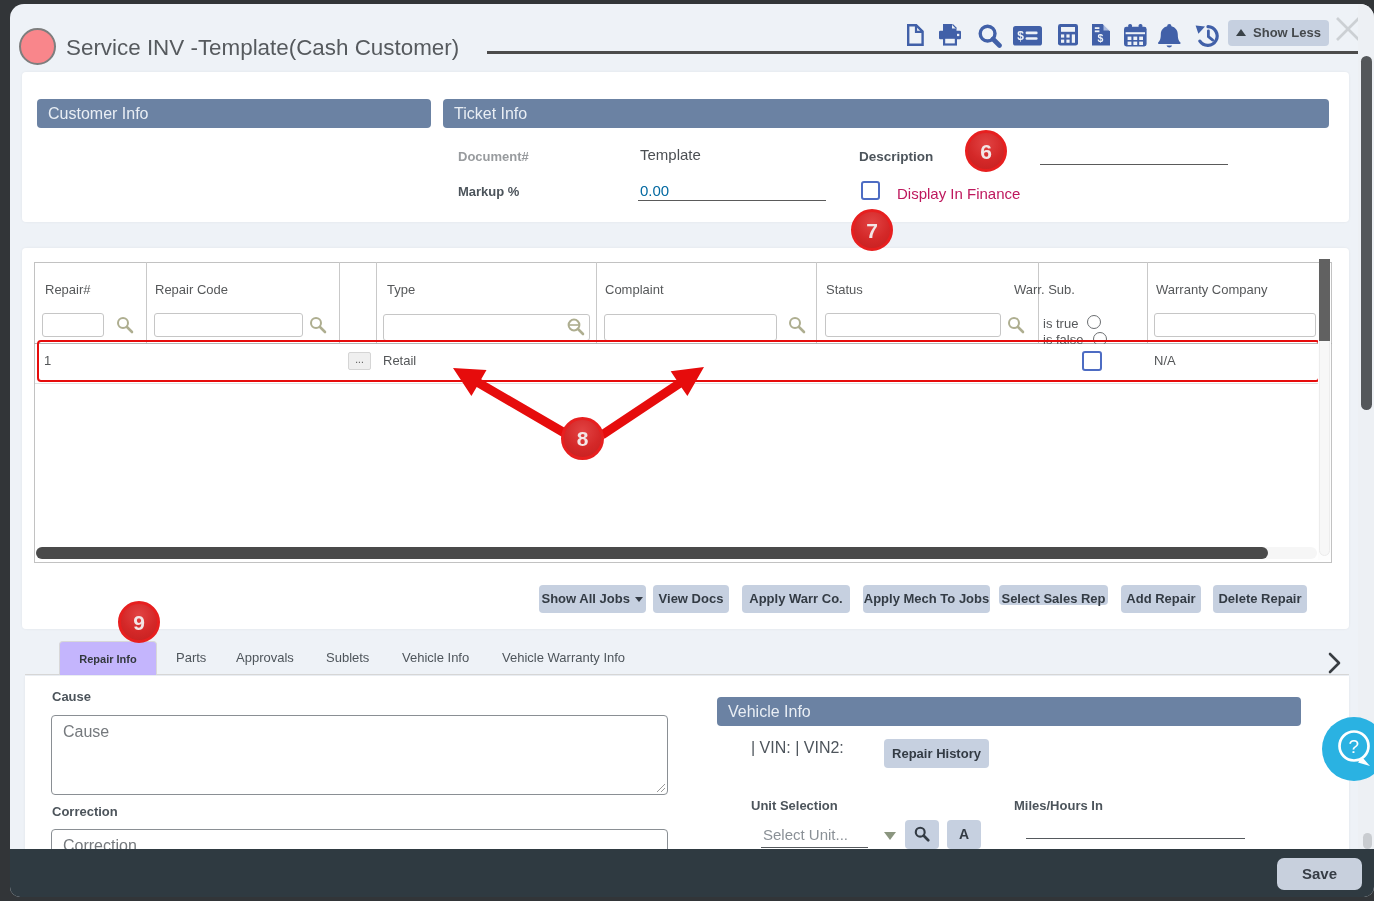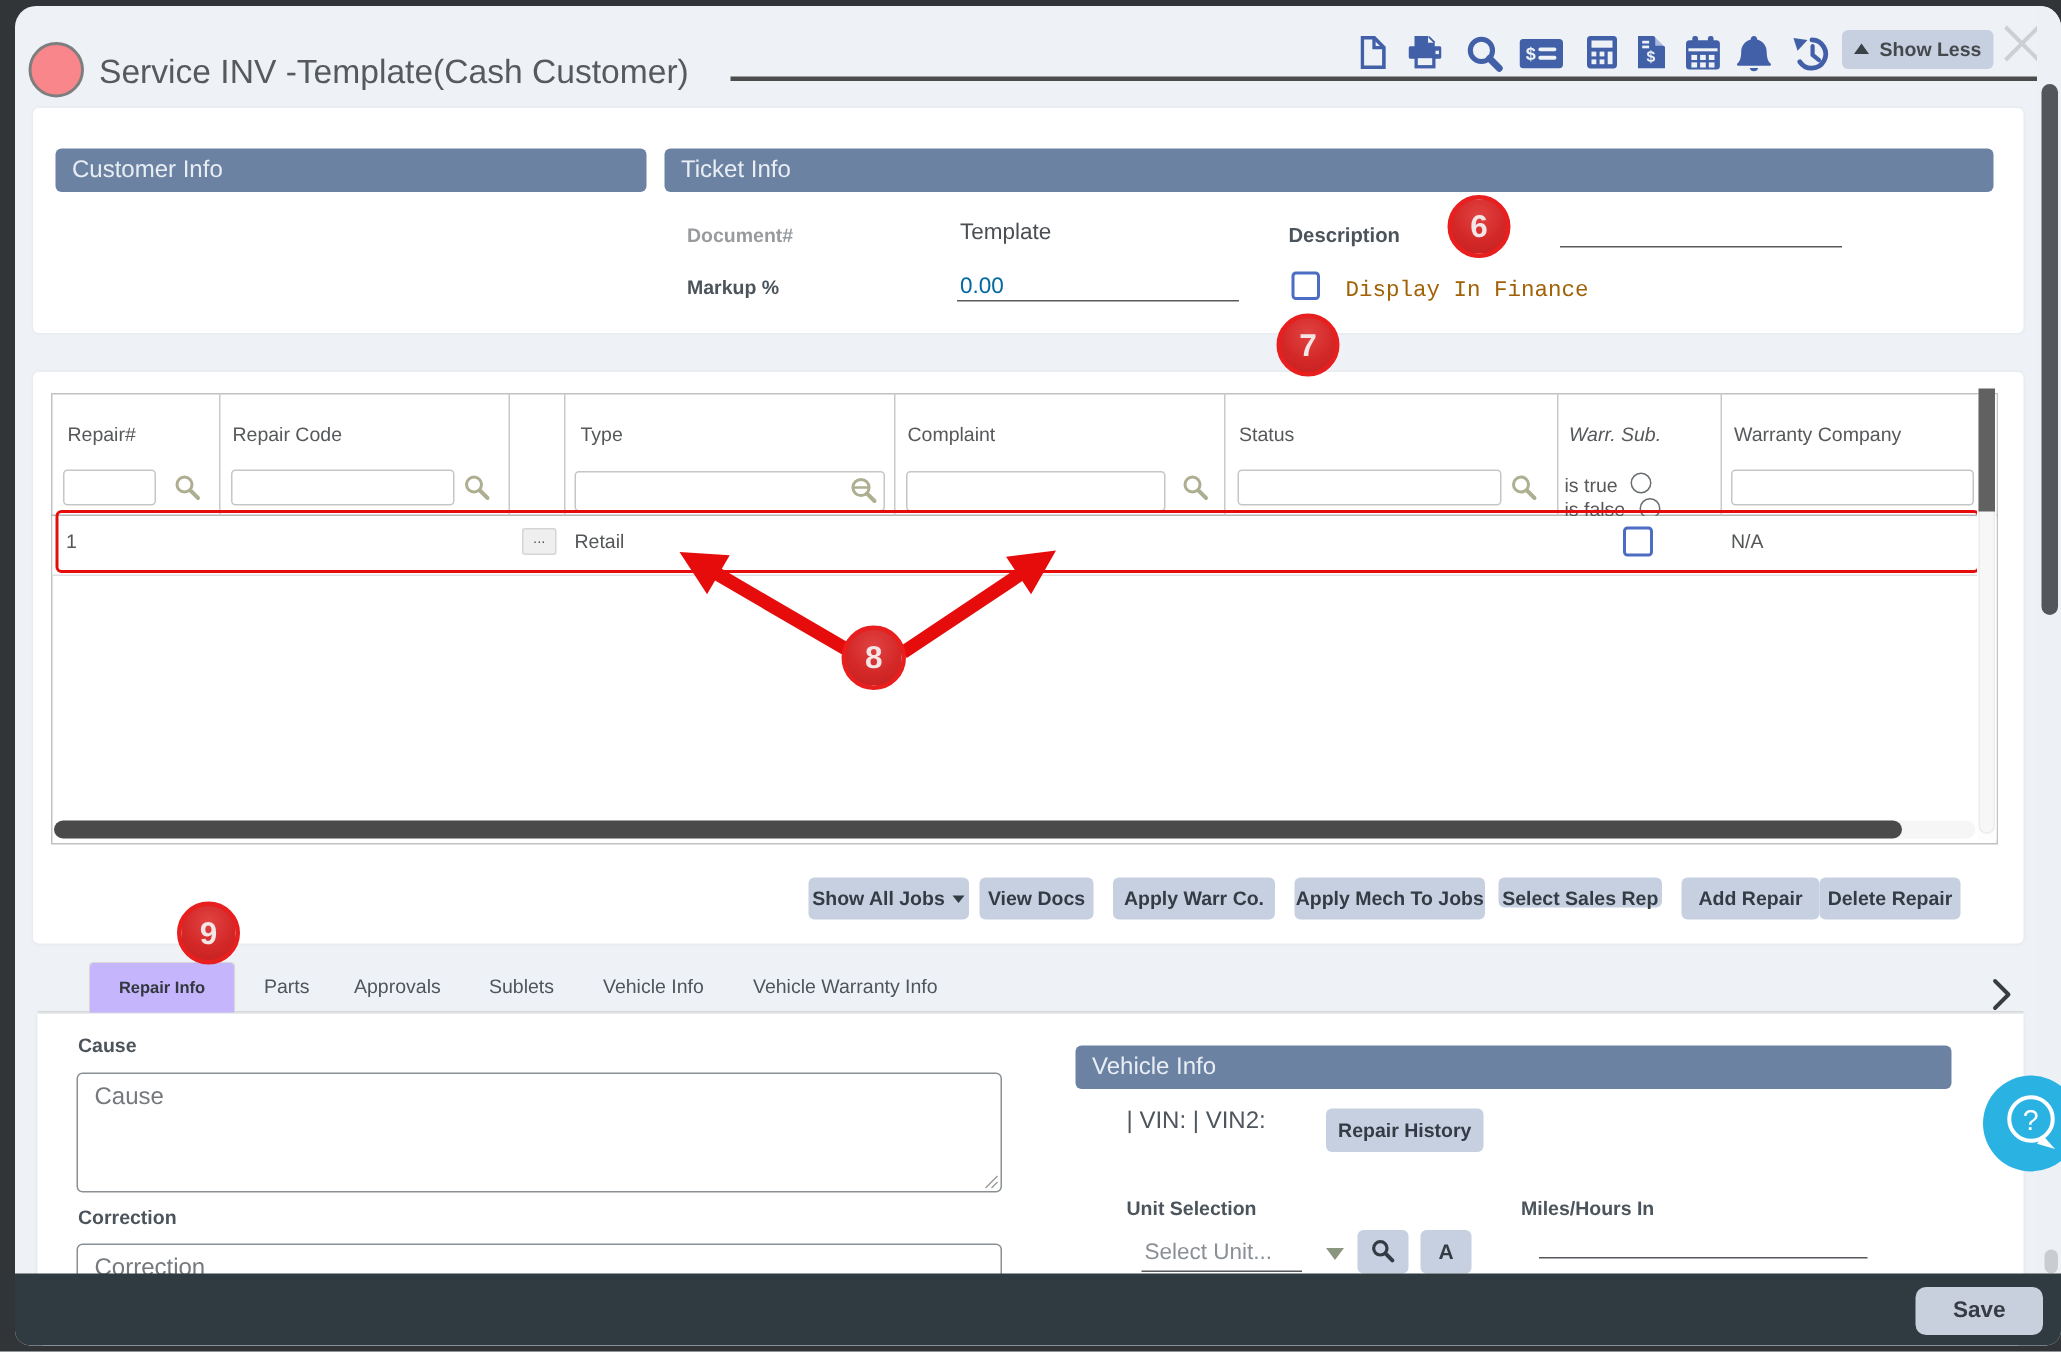--- a/index.html
+++ b/index.html
@@ -107,41 +107,41 @@
   <div class="secbar" style="left:433px; top:95px; width:886px;">Ticket Info</div>
   <div class="secbar" style="left:27px; top:95px; width:394px;">Customer Info</div>
   <div class="lbl" style="left:448px; top:145px; color:#989b9e;">Document#</div>
   <div class="abs" style="left:630px; top:142px; font-size:15px; color:#4b4f53;">Template</div>
   <div class="lbl" style="left:448px; top:180px;">Markup %</div>
   <div class="abs" style="left:630px; top:178px; font-size:15px; color:#0369a1;">0.00</div>
   <div class="abs" style="left:628px; top:196px; width:188px; height:1px; background:#5a5a5a;"></div>
   <div class="lbl" style="left:849px; top:145px; font-size:13.5px;">Description</div>
   <div class="abs" style="left:1030px; top:160px; width:188px; height:1px; background:#5a5a5a;"></div>
   <div class="abs" style="left:851px; top:177px; width:19px; height:19px; border:2px solid #4d6cc3; border-radius:3px; background:#fff;"></div>
-  <div class="abs" style="left:887px; top:181px; font-size:15px; color:#a16207;font-family:Liberation Mono, monospace;">Display In Finance</div>
+  <div class="abs" style="left:887px; top:181px; font-size:15px; color:#be185d;">Display In Finance</div>
 
   <div class="card" style="left:12px; top:244px; width:1327px; height:381px;"></div>
 
   <div class="abs" style="left:24px; top:258px; width:1298px; height:301px; border:1px solid #c2c2c2; background:#fff;"></div>
 
   <div class="abs" style="left:136px; top:258px; width:1px; height:81px; background:#c9c9c9;"></div>
   <div class="abs" style="left:329px; top:258px; width:1px; height:81px; background:#c9c9c9;"></div>
   <div class="abs" style="left:366px; top:258px; width:1px; height:81px; background:#c9c9c9;"></div>
   <div class="abs" style="left:586px; top:258px; width:1px; height:81px; background:#c9c9c9;"></div>
   <div class="abs" style="left:806px; top:258px; width:1px; height:81px; background:#c9c9c9;"></div>
   <div class="abs" style="left:1028px; top:258px; width:1px; height:81px; background:#c9c9c9;"></div>
   <div class="abs" style="left:1137px; top:258px; width:1px; height:81px; background:#c9c9c9;"></div>
   <div class="abs" style="left:24px; top:339px; width:1298px; height:1px; background:#b5b5b5;"></div>
 
   <div class="hdrtxt" style="left:35px; top:278px;">Repair#</div>
   <div class="hdrtxt" style="left:145px; top:278px;">Repair Code</div>
   <div class="hdrtxt" style="left:377px; top:278px;">Type</div>
   <div class="hdrtxt" style="left:595px; top:278px;">Complaint</div>
   <div class="hdrtxt" style="left:816px; top:278px;">Status</div>
-  <div class="hdrtxt" style="left:1036px; top:278px;font-style:italic;">Warr. Sub.</div>
+  <div class="hdrtxt" style="left:1004px; top:278px;">Warr. Sub.</div>
   <div class="hdrtxt" style="left:1146px; top:278px;">Warranty Company</div>
 
   <div class="ginput" style="left:32px; top:309px; width:62px;"></div>
   <div class="ginput" style="left:144px; top:309px; width:149px;"></div>
   <div class="ginput" style="left:373px; top:310px; width:207px; height:27px;"></div>
   <div class="ginput" style="left:594px; top:310px; width:173px; height:27px;"></div>
   <div class="ginput" style="left:815px; top:309px; width:176px;"></div>
   <div class="ginput" style="left:1144px; top:309px; width:162px;"></div>
 
   <svg class="abs" style="left:106px; top:312px;" width="18" height="18" viewBox="0 0 18 18">
@@ -193,21 +193,21 @@
       <polygon points="180.3,97.1 91.2,45.2 96.5,36.1 63.0,34.0 81.4,62.1 86.7,53.0 175.7,104.9"></polygon>
       <polygon points="214.5,104.7 291.5,53.4 297.4,62.1 314.0,33.0 280.7,37.2 286.5,45.9 209.5,97.3"></polygon>
     </g>
   </svg>
 
   <div class="btn" style="left:529px; top:581px; width:107px; height:28px; line-height:28px;">Show All Jobs <span style="display:inline-block; width:0; height:0; border-left:4px solid transparent; border-right:4px solid transparent; border-top:5px solid #333b44; position:relative; top:-1px; margin-left:2px;"></span></div>
   <div class="btn" style="left:643px; top:581px; width:76px; height:28px; line-height:28px;">View Docs</div>
   <div class="btn" style="left:732px; top:581px; width:108px; height:28px; line-height:28px;">Apply Warr Co.</div>
   <div class="btn" style="left:853px; top:581px; width:127px; height:28px; line-height:28px;">Apply Mech To Jobs</div>
   <div class="btn" style="left:989px; top:581px; width:109px; height:20px; line-height:28px;">Select Sales Rep</div>
-  <div class="btn" style="left:1111px; top:581px; width:92px; height:28px; line-height:28px;">Add Repair</div>
+  <div class="btn" style="left:1111px; top:581px; width:80px; height:28px; line-height:28px;">Add Repair</div>
   <div class="btn" style="left:1203px; top:581px; width:94px; height:28px; line-height:28px;">Delete Repair</div>
 
   <div class="abs" style="left:15px; top:670px; width:1324px; height:1px; background:#d8d8d8;"></div>
   <div class="abs" style="left:49px; top:637px; width:98px; height:34px; background:#c4b5fd; border:1px solid #d8d8d8; border-bottom:none; border-radius:4px 4px 0 0; text-align:center; line-height:34px; font-weight:bold; font-size:11px; color:#33383d;">Repair Info</div>
   <div class="abs" style="left:166px; top:646px; font-size:13px; color:#4e555b;">Parts</div>
   <div class="abs" style="left:226px; top:646px; font-size:13px; color:#4e555b;">Approvals</div>
   <div class="abs" style="left:316px; top:646px; font-size:13px; color:#4e555b;">Sublets</div>
   <div class="abs" style="left:392px; top:646px; font-size:13px; color:#4e555b;">Vehicle Info</div>
   <div class="abs" style="left:492px; top:646px; font-size:13px; color:#4e555b;">Vehicle Warranty Info</div>
   <svg class="abs" style="left:1317px; top:648px;" width="16" height="22" viewBox="0 0 16 22">

